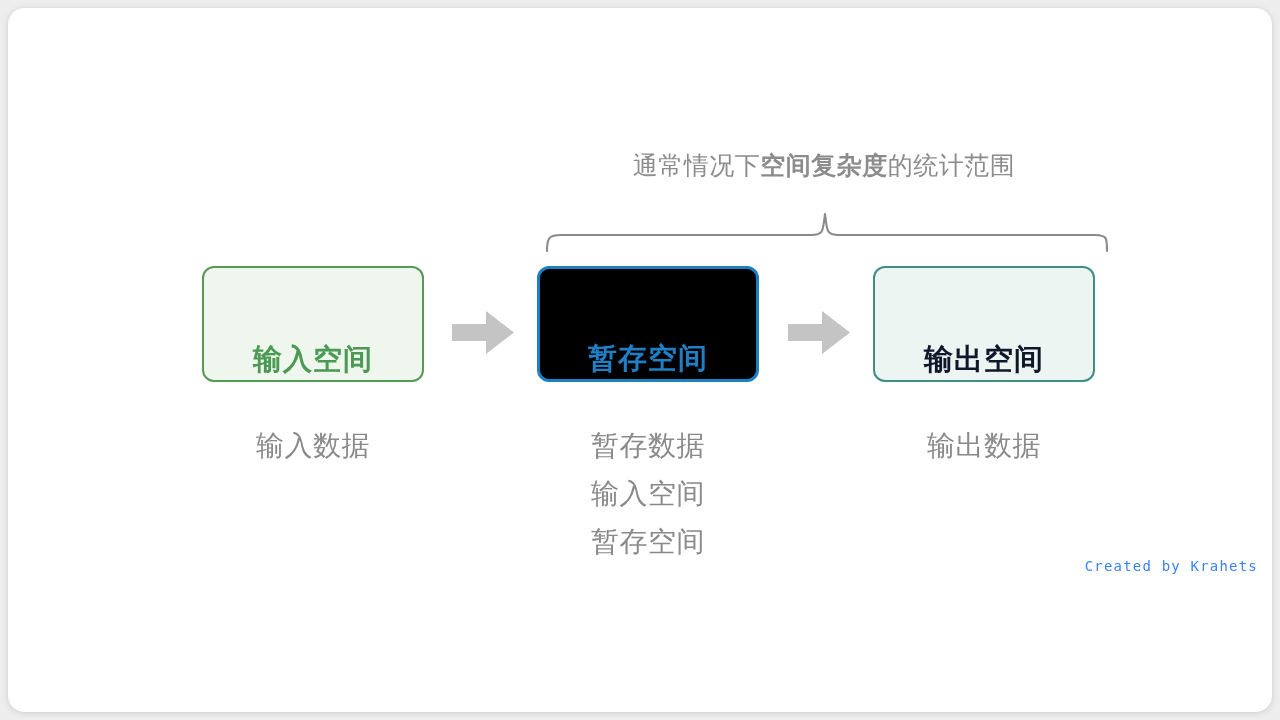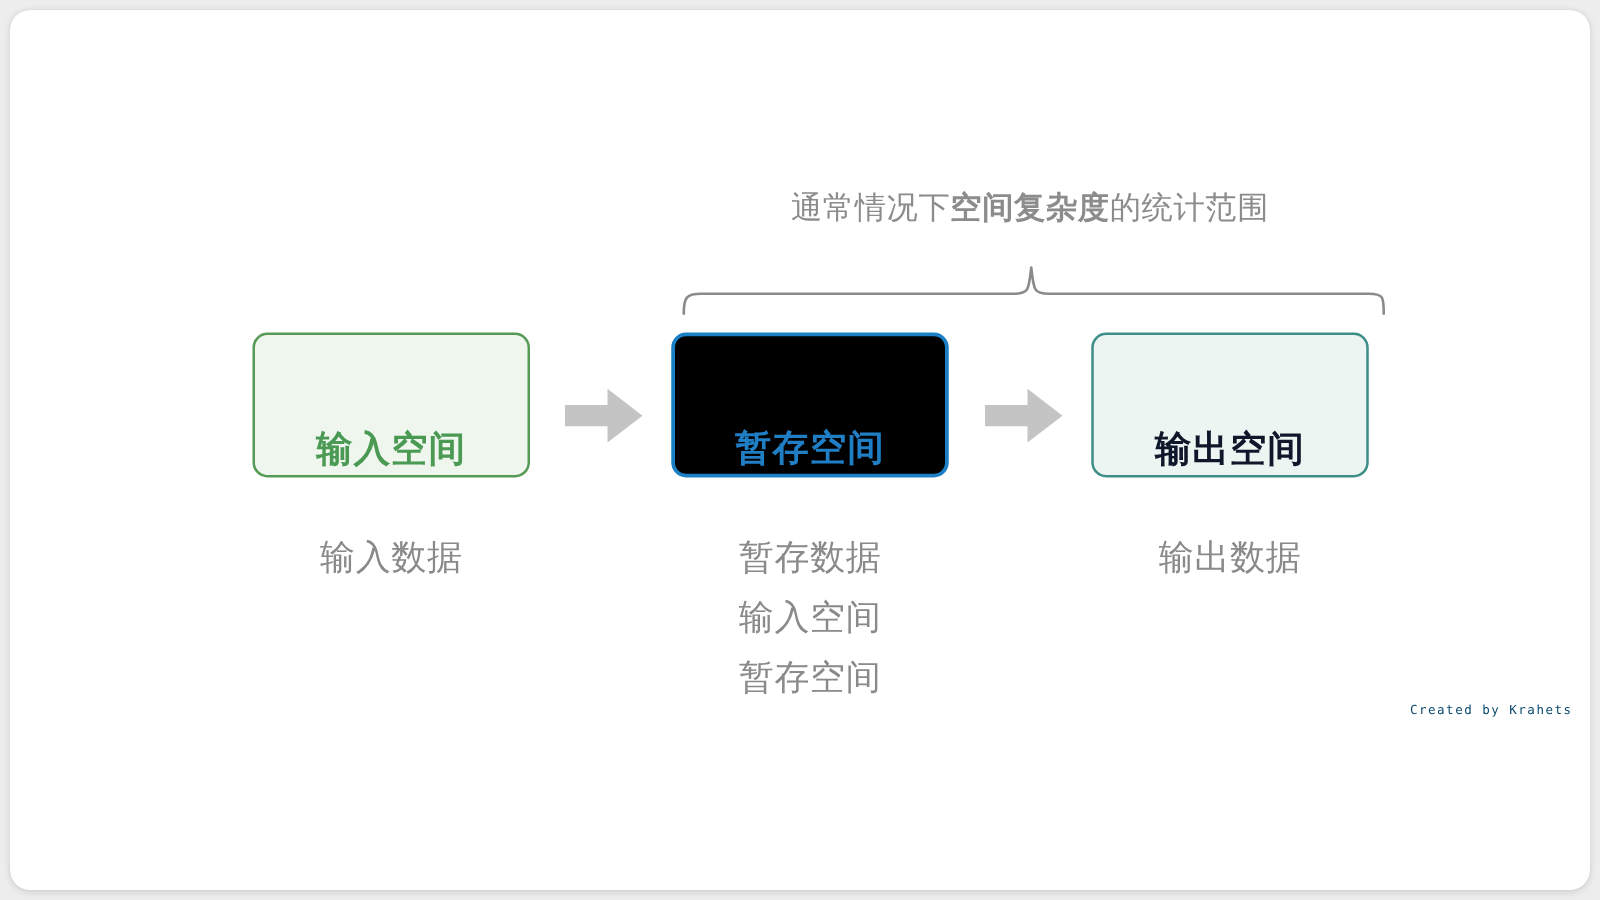--- a/index.html
+++ b/index.html
@@ -117,22 +117,22 @@
   .cap-col-1 { left: 182px; }
   .cap-col-2 { left: 517px; }
   .cap-col-3 { left: 853px; }
 
   
   .credit {
     position: absolute;
     right: 26px;
     bottom: 18px;
     font-family: "DejaVu Sans Mono", "Liberation Mono", monospace;
-    font-size: 10px;
-    color: #0c4a6e;
+    font-size: 14px;
+    color: #3b82f6;
     letter-spacing: 1.2px;
   }
 </style>
 </head>
 <body>
 
 <div class="card">
   <div class="stage">
 
     <div class="brace-label">

